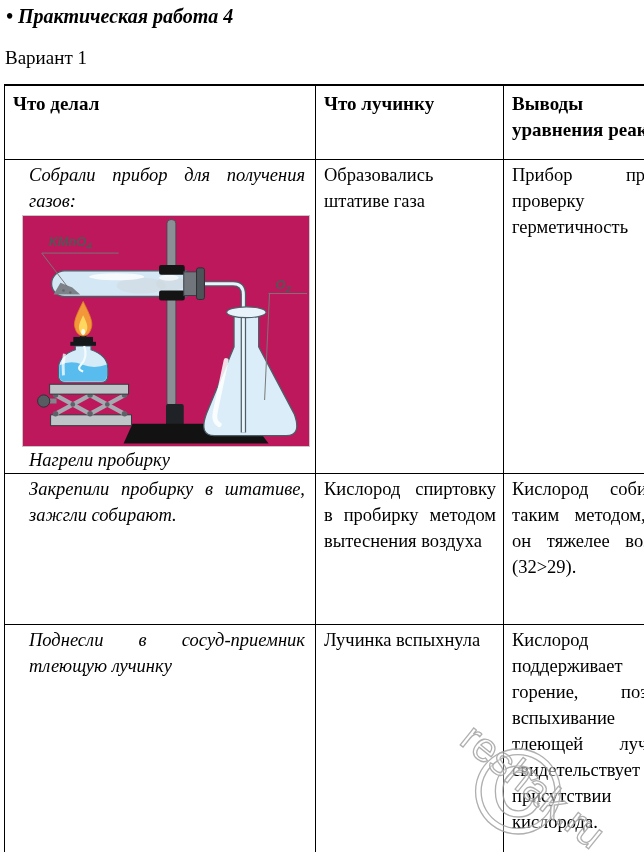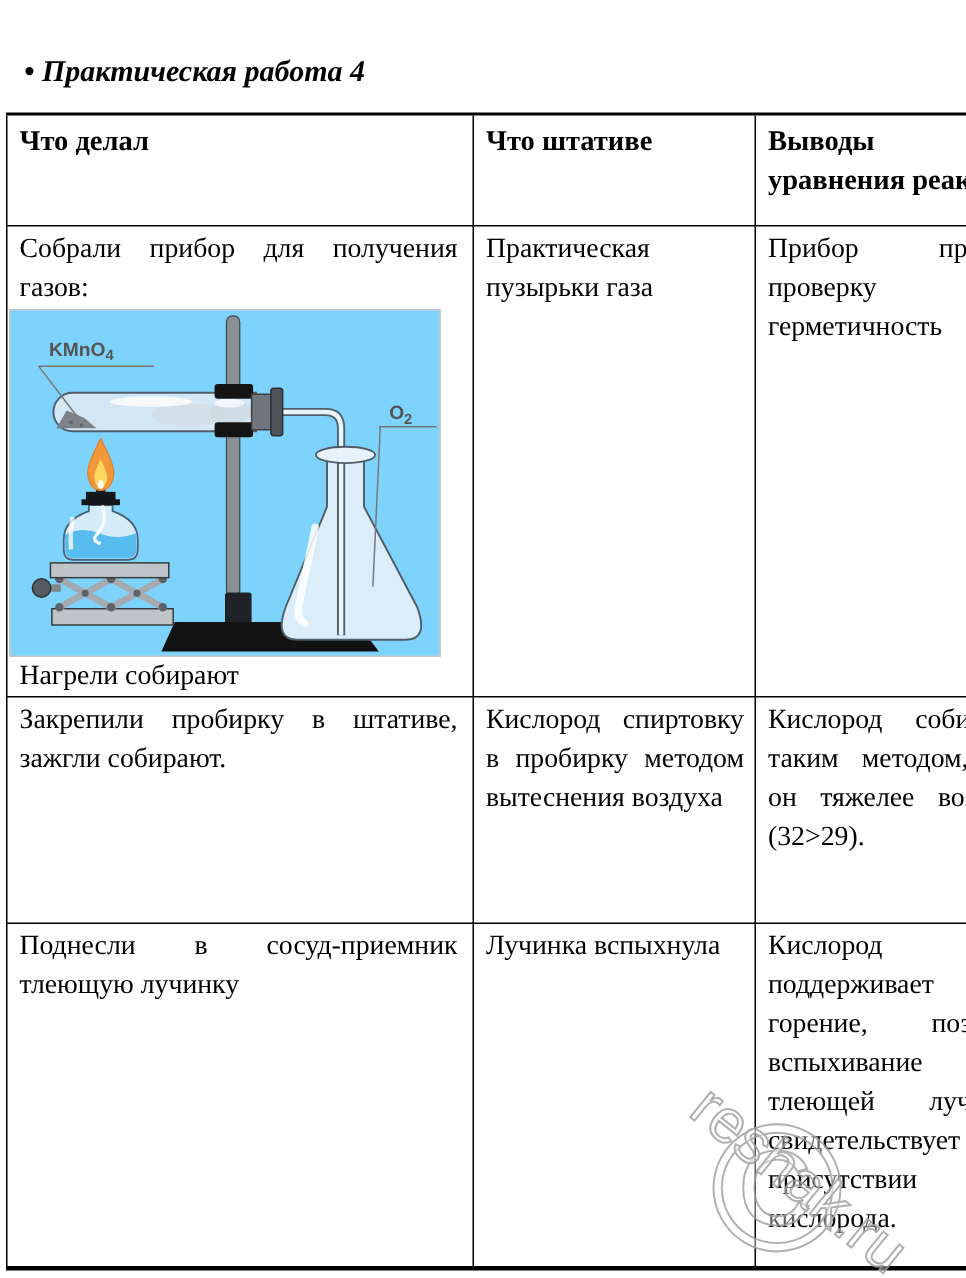--- a/index.html
+++ b/index.html
@@ -1,65 +1,66 @@
 <!DOCTYPE html>
 <html><head>
 <meta charset="utf-8">
 <style>
   html,body{margin:0;padding:0;background:#fff;}
   #page{
     position:relative;width:644px;height:852px;background:#fff;overflow:hidden;
     font-family:"Liberation Serif",serif;color:#000;
   }
-  .doc-header{display:flex;justify-content:space-between;align-items:flex-start;padding:3px 6px 0 16px;margin-top:32px;}
+  .doc-header{display:flex;justify-content:space-between;align-items:flex-start;padding:3px 6px 0 6px;}
   .doc-title{font-size:20px;font-weight:bold;font-style:italic;line-height:26px;}
   .doc-copyright{font-size:20px;line-height:26px;}
   .variant{font-size:19px;line-height:24px;margin:17px 0 0 5px;}
   table.results{
     border-collapse:collapse;table-layout:fixed;width:637px;margin:14px 0 0 4px;
   }
   table.results td,table.results th{border:1px solid #000;vertical-align:top;}
   table.results th{border-top:2px solid #000;}
   tr.r-last td{border-bottom:3px solid #000;}
   th.c1,td.c1{width:292px;}
   th.c2,td.c2{width:169px;}
   th.c3,td.c3{width:176px;}
   th{font-size:19px;line-height:26px;font-weight:bold;text-align:justify;padding:5px 10px 0 8px;margin-left:28px;}
   td{font-size:18.5px;line-height:26px;text-align:justify;}
-  td.c1{padding:2px 10px 0 8px;}
+  td.c1{padding:2px 10px 0 24px;font-style:italic;}
   td.c2{padding:2px 7px 0 8px;}
   td.c3{padding:2px 12px 0 8px;}
   .r-header{height:74px;}
   .r1{height:308px;}
   .r2{height:151px;}
   .r3{height:230px;}
   .apparatus-box{
-    width:286px;margin:1px 0 0 -7px;border:1px solid #c8c8c8;background:#7dd3fc;
+    width:286px;margin:1px 0 0 -7px;border:1px solid #c8c8c8;background:#be185d;
   }
   .apparatus-box svg{display:block;}
   .diagram-label{font-family:"Liberation Sans",sans-serif;font-weight:bold;fill:#555;}
   #watermark{position:absolute;left:443px;top:698px;width:201px;height:154px;pointer-events:none;opacity:.85;}
   .wm{fill:rgba(255,255,255,0.45);stroke:#a2a2a2;stroke-width:1.3px;
       font-family:"Liberation Sans",sans-serif;}
 </style>
 </head>
 <body>
 
 <div id="page">
 
   <div class="doc-header">
     <div class="doc-title">• Практическая работа 4</div>
   </div>
 
+  <div class="variant">Вариант 1</div>
 
   <table class="results">
     <tbody>
         <tr class="r-header">
       <th class="c1">Что делал</th>
-      <th class="c2">Что штативе</th>
+      <th class="c2">Что лучинку</th>
       <th class="c3">Выводы и уравнения реакций</th>
     </tr>
 
     <tr class="r1">
       <td class="c1">
         <div>Собрали прибор для получения газов:</div>
 
         <div class="apparatus-box">
         <svg width="284" height="230" viewBox="0 0 288 232">
 
@@ -147,23 +148,23 @@
           </g>
 
           <g>
             <text x="256" y="73" font-size="13" class="diagram-label"><tspan>O</tspan><tspan dy="3" font-size="10">2</tspan></text>
             <path d="M 249 78 H 290" stroke="#777" stroke-width="1" fill="none"></path>
             <path d="M 250 78 L 245 186" stroke="#777" stroke-width="1" fill="none"></path>
           </g>
         </svg>
         </div>
 
-        <div>Нагрели собирают</div>
+        <div>Нагрели пробирку</div>
       </td>
-      <td class="c2">Практическая пузырьки газа</td>
+      <td class="c2">Образовались штативе газа</td>
       <td class="c3">Прибор прошел проверку на герметичность</td>
     </tr>
 
     <tr class="r2">
       <td class="c1">Закрепили пробирку в штативе, зажгли собирают.</td>
       <td class="c2">Кислород спиртовку в пробирку методом вытеснения воздуха</td>
       <td class="c3">Кислород собирают таким методом, т.к. он тяжелее воздуха (32&gt;29).</td>
     </tr>
 
     <tr class="r3 r-last">

